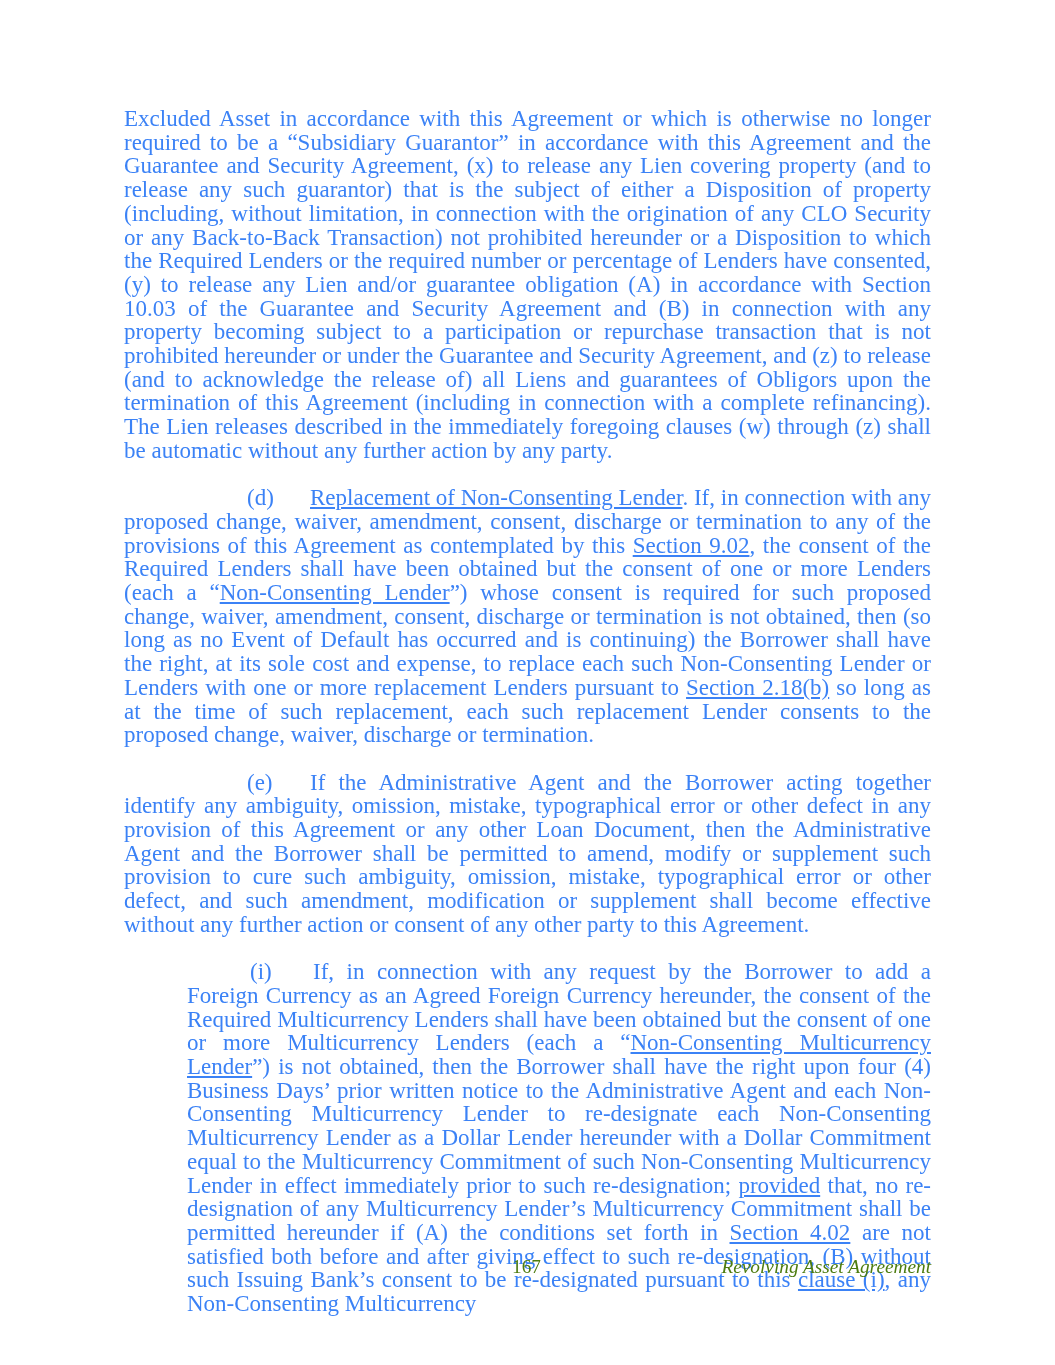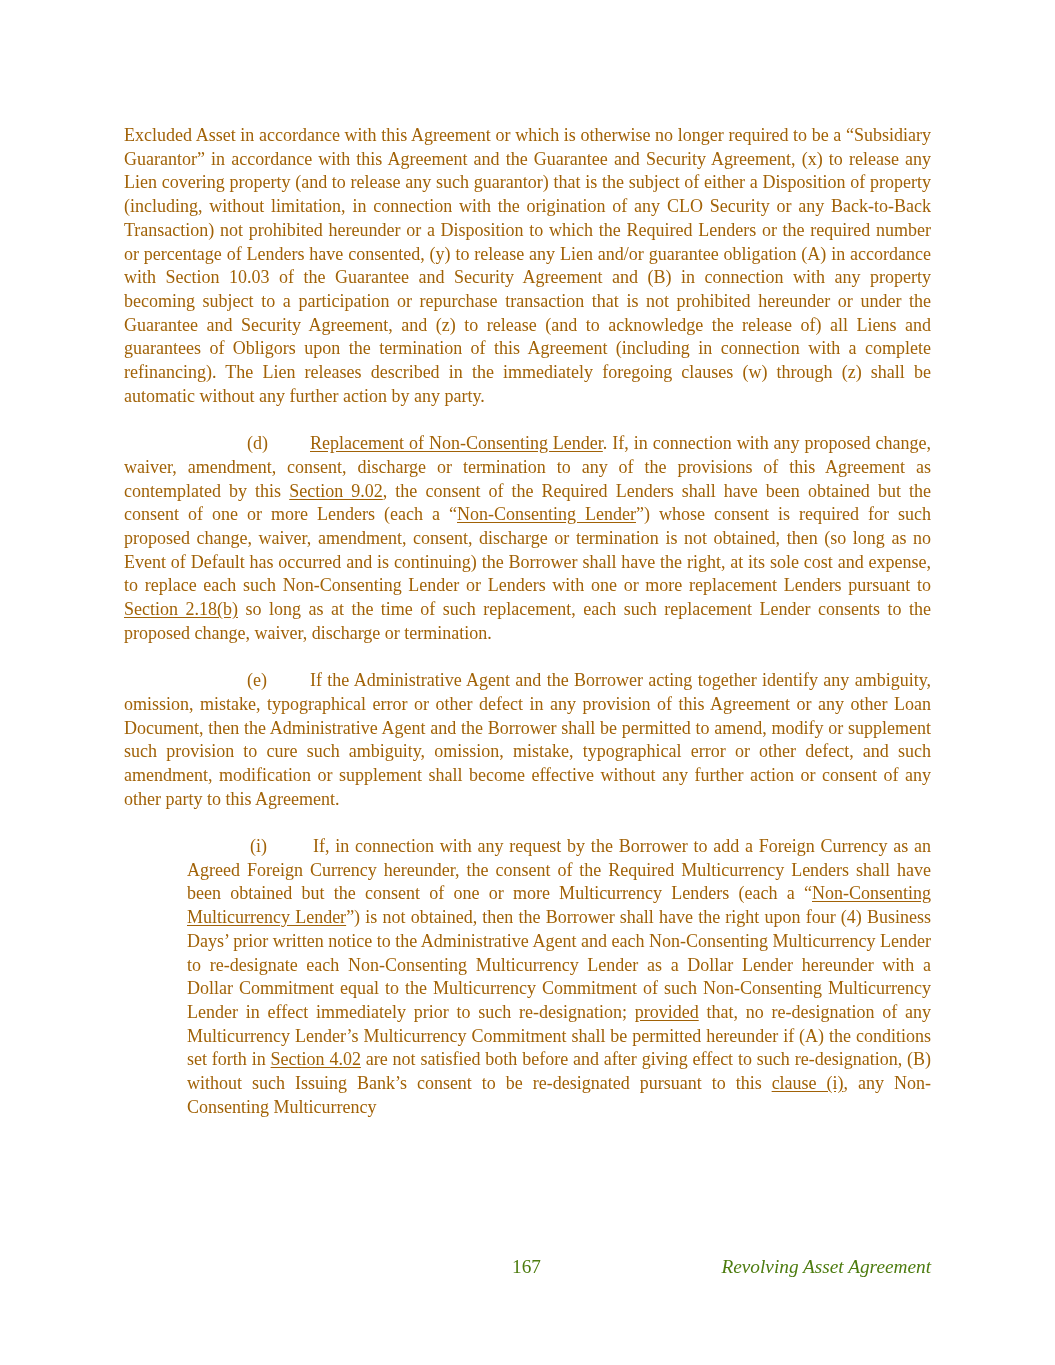--- a/index.html
+++ b/index.html
@@ -1,19 +1,19 @@
 <!DOCTYPE html>
 <html><head>
   <meta charset="utf-8">
   <style>
     html, body { margin: 0; padding: 0; background: #ffffff; }
     body { width: 1055px; height: 1365px; position: relative; overflow: hidden; }
     .page {
-      position: absolute; left: 124px; top: 124px; width: 807px;
-      font-family: "Liberation Serif", serif; font-size: 18px; line-height: 23.7px; color: #a16207;
+      position: absolute; left: 124px; top: 107px; width: 807px;
+      font-family: "Liberation Serif", serif; font-size: 23px; line-height: 23.7px; color: #3b82f6;
     }
     p { margin: 0; text-align: justify; }
     .para { margin-bottom: 23.7px; }
     .indent { text-indent: 123px; }
     .label { display: inline-block; text-indent: 0; width: 63px; }
     .sub { margin-left: 63px; }
     .sub-indent { text-indent: 63px; margin-top: 7px; }
     u { text-underline-offset: 2px; }
     .footer {
       position: absolute; top: 1256px; left: 124px; width: 807px; height: 24px;

